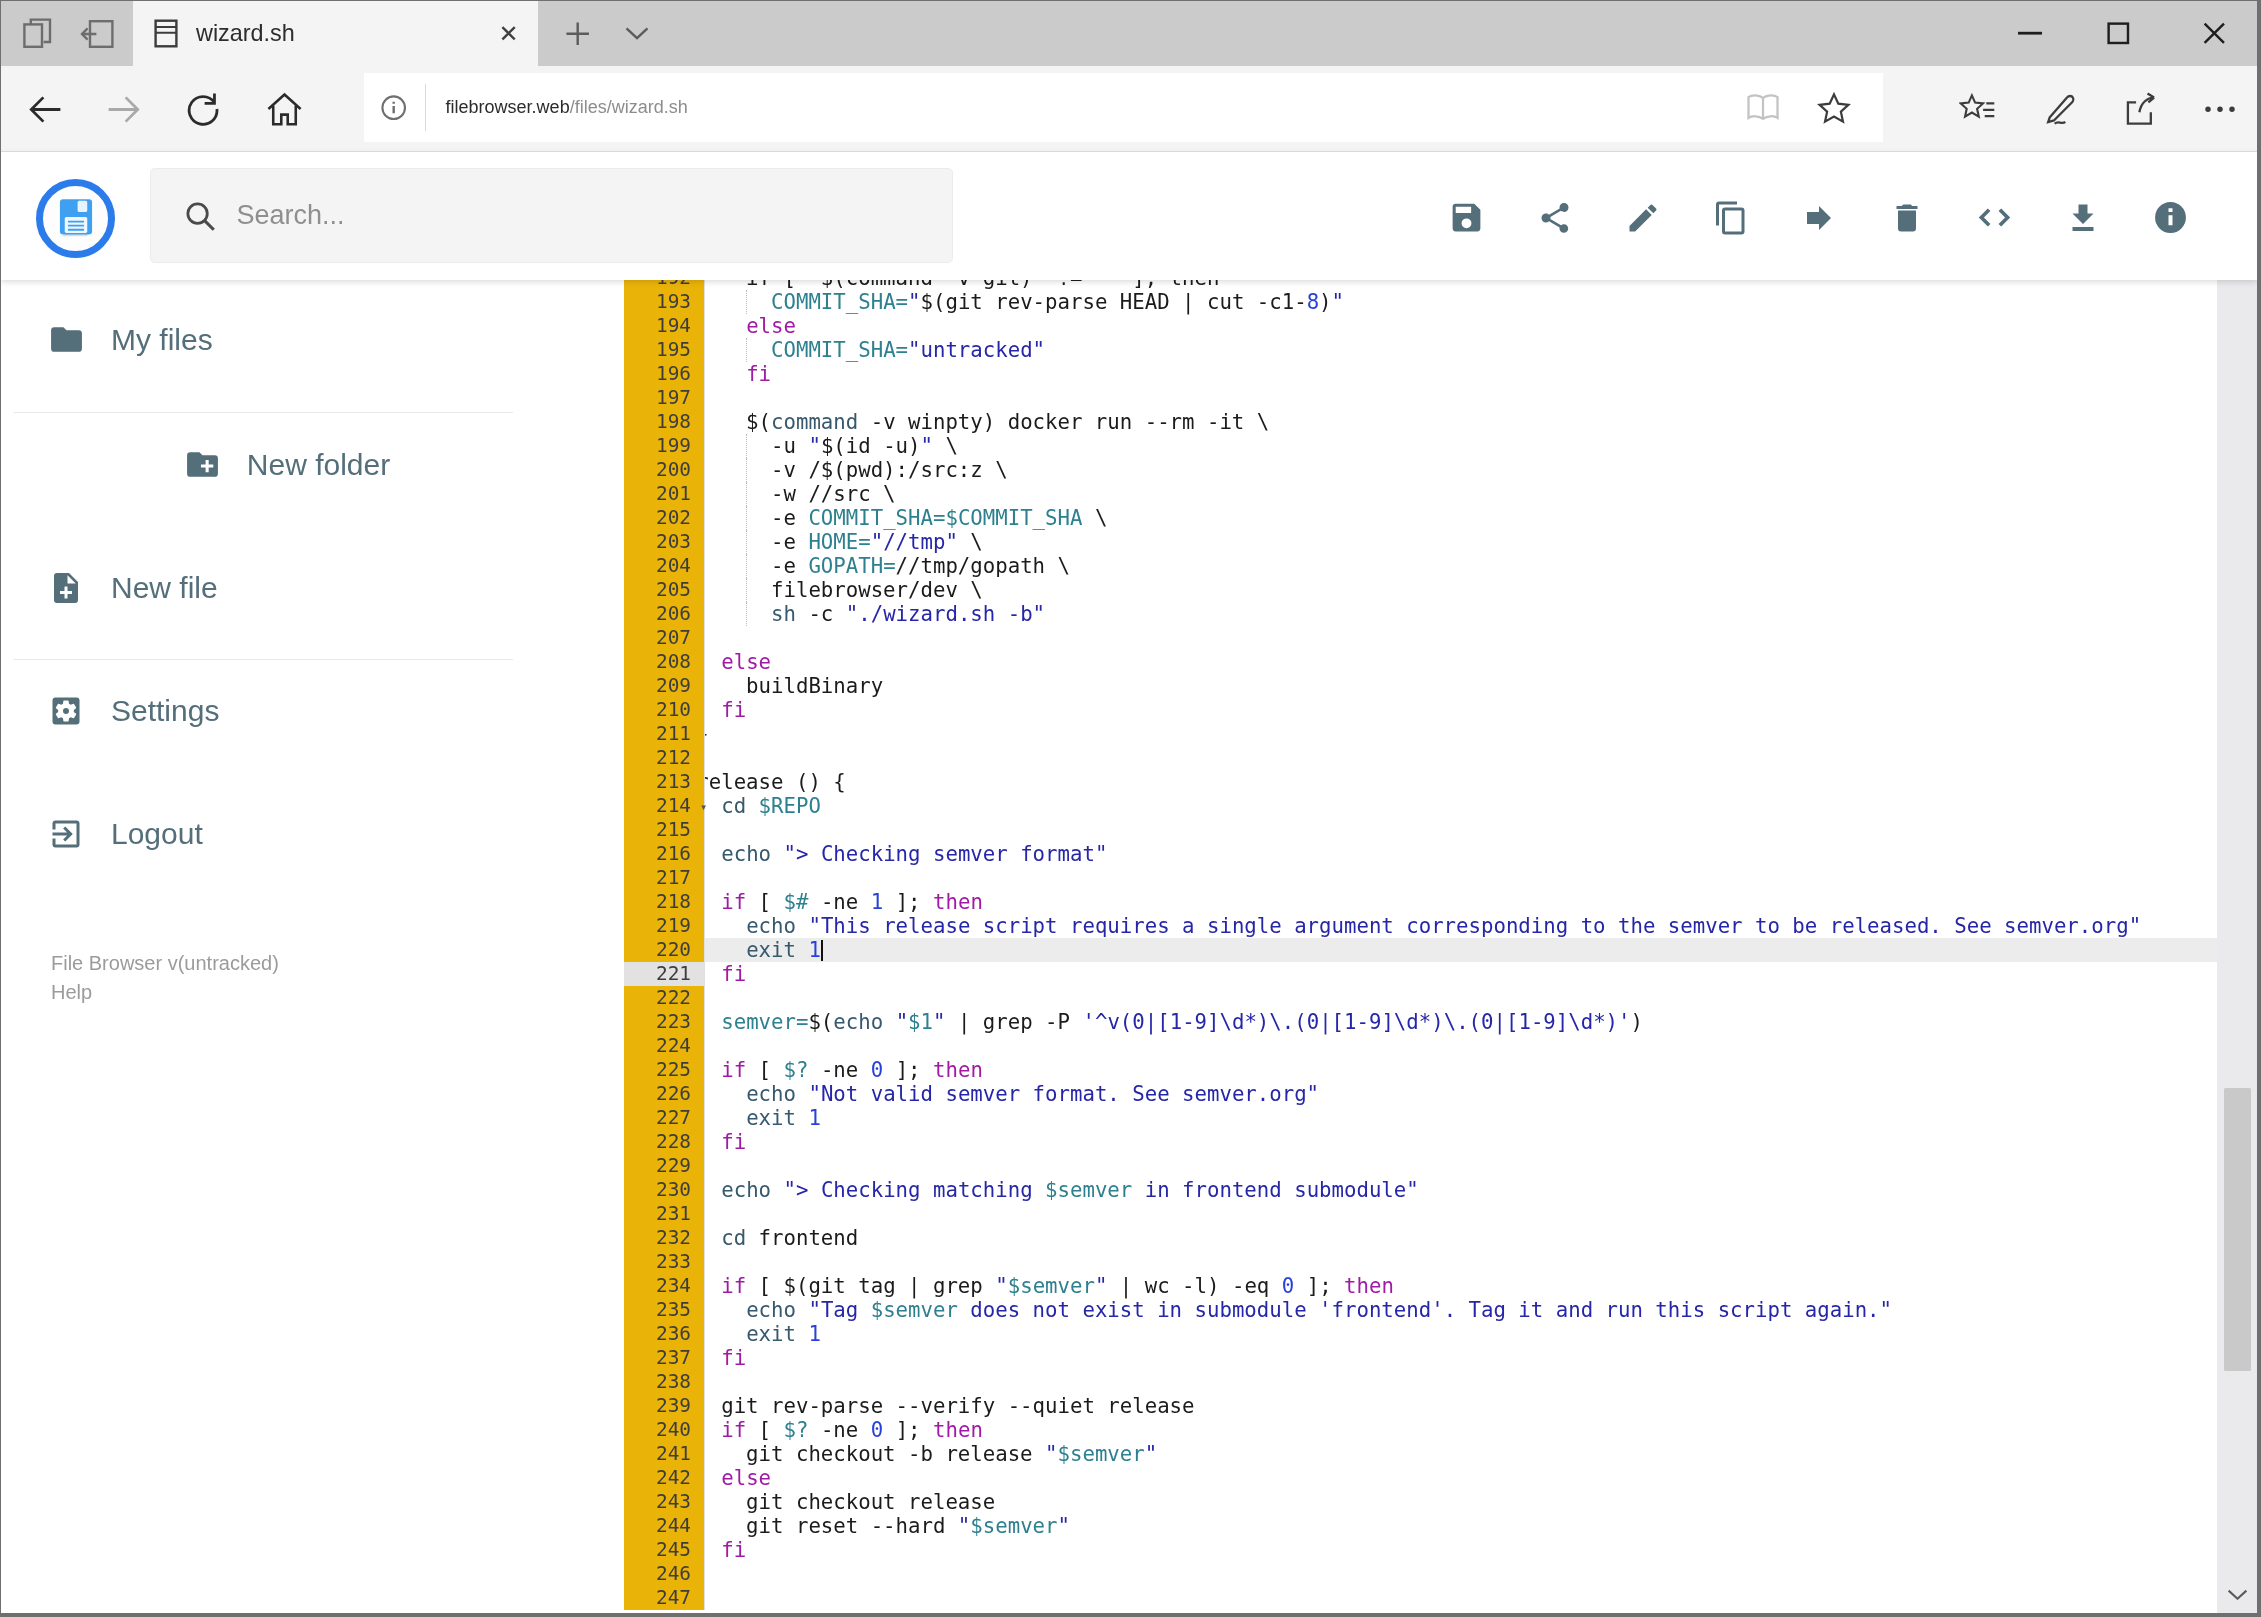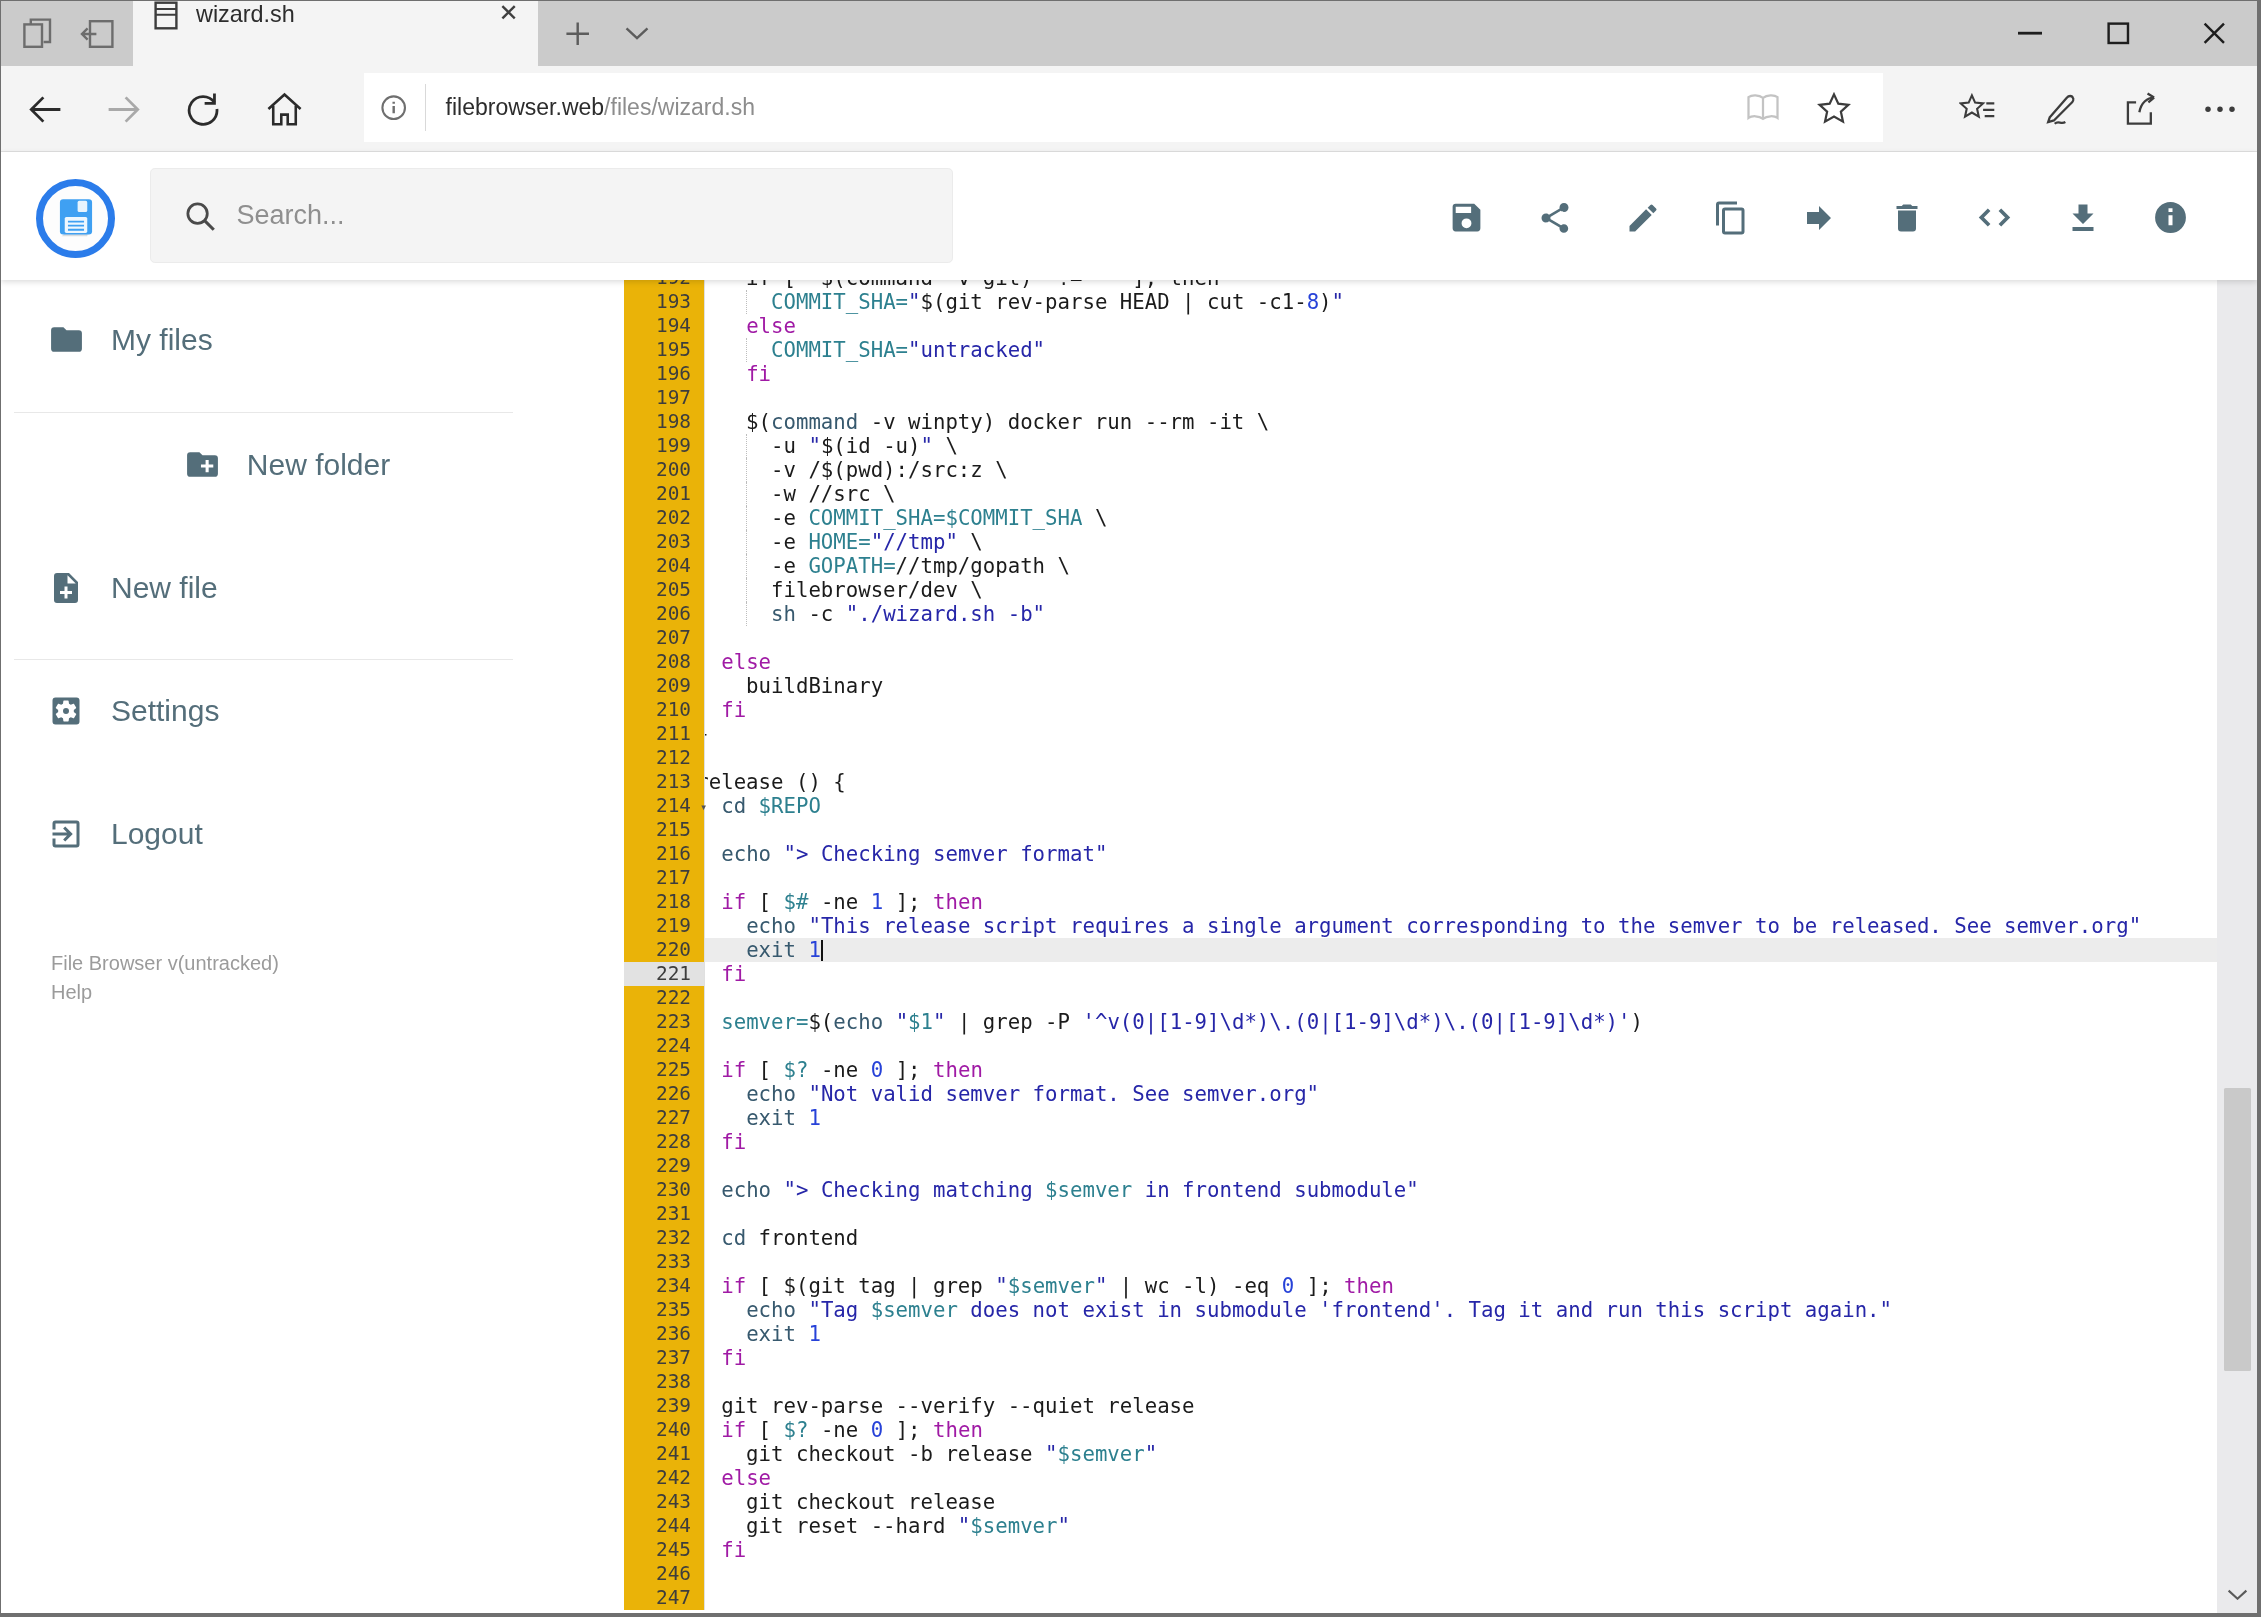--- a/index.html
+++ b/index.html
@@ -2,30 +2,30 @@
 <html style="font-size:13px"><head>
 <meta charset="utf-8">
 <style>
   html,body{margin:0;padding:0;background:#9a9a9a;}
   *{box-sizing:border-box;}
   .win{position:relative;width:2261px;height:1617px;background:#fff;
        font-family:"Liberation Sans",sans-serif;overflow:hidden;
        border:1.6px solid #6f6f6f;border-right-width:4.8px;border-bottom-width:4.8px;}
   
   .tabbar{position:absolute;left:0;top:0;right:0;height:65px;background:#cbcbcb;}
-  .tab{position:absolute;left:132px;top:0;width:405px;height:65px;background:#f4f4f4;display:flex;align-items:flex-start;}
+  .tab{position:absolute;left:132px;top:0;width:405px;height:65px;background:#f4f4f4;display:flex;align-items:center;}
   .tab-doc{margin-left:21px;}
   .tab-title{margin-left:18px;font-size:23.4px;color:#2d2d2d;flex:1;}
   .tab-close{margin-right:19.4px;font-size:24px;color:#3f3f3f;line-height:1;}
   .tb-ico{position:absolute;top:0;height:65px;display:flex;align-items:center;justify-content:center;width:52px;}
   .addr{position:absolute;left:0;top:65px;right:0;height:86px;background:#f4f4f4;border-bottom:0.8px solid #e0e0e0;}
   .nav-ico{position:absolute;top:0;height:86px;width:61px;display:flex;align-items:center;justify-content:center;}
   .urlbox{position:absolute;left:363px;top:7.3px;width:1519px;height:69px;background:#fff;display:flex;align-items:center;}
   .url-sep{width:0.8px;height:47px;background:#d9d9d9;margin-left:18px;}
-  .url-text{margin-left:19.4px;font-size:23px;white-space:nowrap;}
+  .url-text{margin-left:19.4px;font-size:18px;white-space:nowrap;}
   .url-host{color:#2c2c2c;}
   .url-path{color:#8d8d8d;}
   .urlbox .spacer{flex:1;}
   .win-ctl{position:absolute;top:0;height:65px;width:73px;display:flex;align-items:center;justify-content:center;}
   
   .apphdr{position:absolute;left:0;top:151px;right:0;height:128px;background:#fff;z-index:3;
           box-shadow:0 2.4px 5.7px rgba(0,0,0,.14);}
   .logo{position:absolute;left:35px;top:178px;width:79px;height:79px;border-radius:50%;
         border:7.3px solid #2b7cea;background:#fdfdfd;z-index:4;display:flex;align-items:center;justify-content:center;}
   .search{position:absolute;left:149px;top:167px;width:803px;height:95px;background:#f4f4f4;

